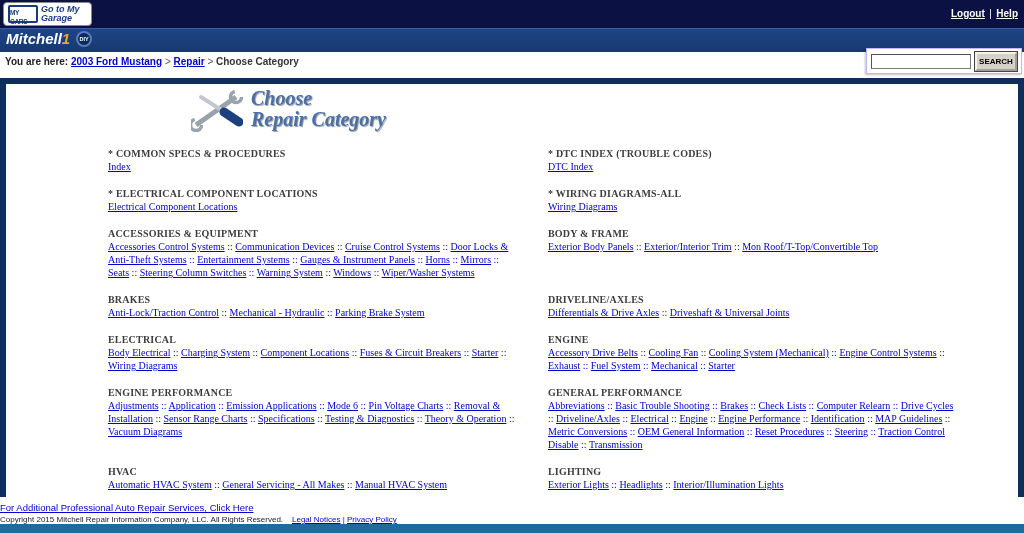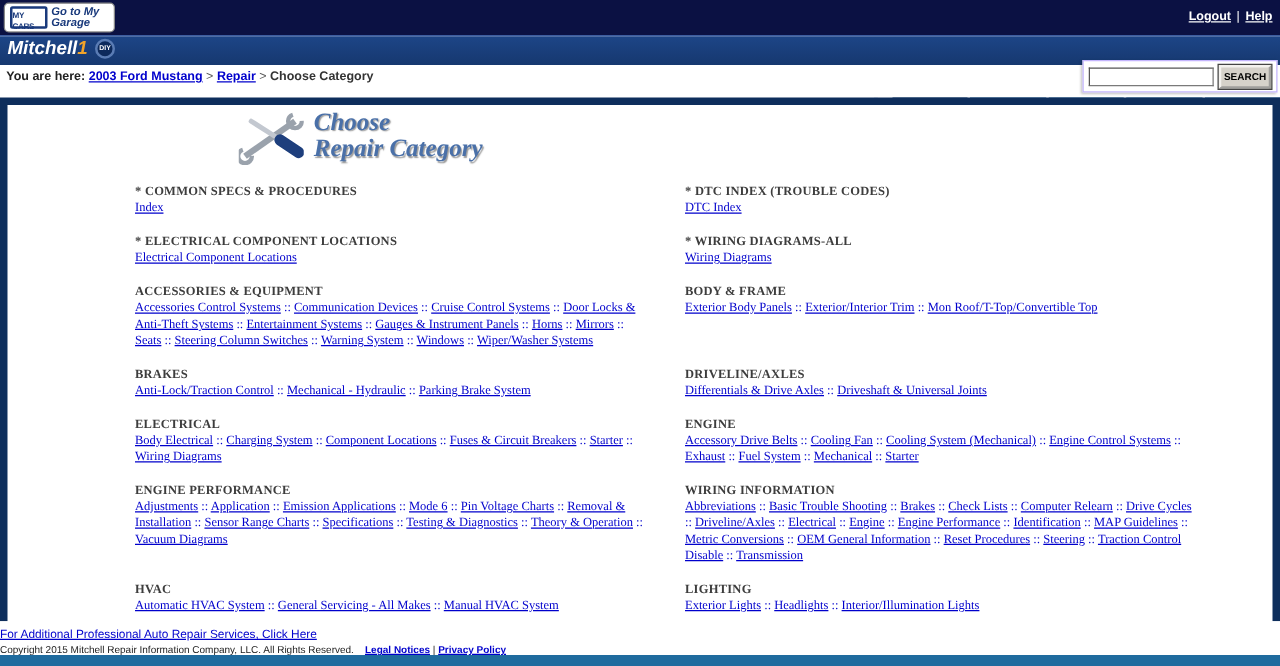--- a/index.html
+++ b/index.html
@@ -85,21 +85,21 @@
   .cat-links { font-size:10px; line-height:13px; }
   .cat-link { color:var(--link); text-decoration:underline; }
   .sep { color:var(--link); text-decoration:none; }
 
   
   .footer { position:absolute; left:0; top:497px; width:1024px; height:27px;
     background:#fff; }
   .footer-services { font-size:9.5px; color:var(--link); text-decoration:underline;
     display:inline-block; margin-top:1px; }
   .footer-copy { font-size:8px; color:#222; line-height:9px; }
-  .footer-legal { color:var(--link); font-weight:bold; text-decoration:underline; font-size:8px;margin-top:32px; }
+  .footer-legal { color:var(--link); font-weight:normal; text-decoration:underline; font-size:8px;margin-top:32px; }
   .footer-div { color:#222; font-size:8px; }
   .footer-top { font-size:9.5px; font-weight:bold; color:var(--link);
     text-decoration:underline; display:inline-block; }
   .bottombar { position:absolute; left:0; top:524px; width:1024px; height:9px;
     background:var(--bottom-bar); }
 </style>
 </head>
 <body>
 
 <div class="topbar">
@@ -209,21 +209,21 @@
         </div>
         <div>
           <div class="cat-heading">ENGINE</div>
           <div class="cat-links"><a class="cat-link">Accessory Drive Belts</a><span class="sep"> :: </span><a class="cat-link">Cooling Fan</a><span class="sep"> :: </span><a class="cat-link">Cooling System (Mechanical)</a><span class="sep"> :: </span><a class="cat-link">Engine Control Systems</a><span class="sep"> :: </span><a class="cat-link">Exhaust</a><span class="sep"> :: </span><a class="cat-link">Fuel System</a><span class="sep"> :: </span><a class="cat-link">Mechanical</a><span class="sep"> :: </span><a class="cat-link">Starter</a></div>
         </div>
         <div>
           <div class="cat-heading">ENGINE PERFORMANCE</div>
           <div class="cat-links"><a class="cat-link">Adjustments</a><span class="sep"> :: </span><a class="cat-link">Application</a><span class="sep"> :: </span><a class="cat-link">Emission Applications</a><span class="sep"> :: </span><a class="cat-link">Mode 6</a><span class="sep"> :: </span><a class="cat-link">Pin Voltage Charts</a><span class="sep"> :: </span><a class="cat-link">Removal &amp; Installation</a><span class="sep"> :: </span><a class="cat-link">Sensor Range Charts</a><span class="sep"> :: </span><a class="cat-link">Specifications</a><span class="sep"> :: </span><a class="cat-link">Testing &amp; Diagnostics</a><span class="sep"> :: </span><a class="cat-link">Theory &amp; Operation</a><span class="sep"> :: </span><a class="cat-link">Vacuum Diagrams</a></div>
         </div>
         <div>
-          <div class="cat-heading">WIRING INFORMATION</div>
+          <div class="cat-heading">GENERAL PERFORMANCE</div>
           <div class="cat-links"><a class="cat-link">Abbreviations</a><span class="sep"> :: </span><a class="cat-link">Basic Trouble Shooting</a><span class="sep"> :: </span><a class="cat-link">Brakes</a><span class="sep"> :: </span><a class="cat-link">Check Lists</a><span class="sep"> :: </span><a class="cat-link">Computer Relearn</a><span class="sep"> :: </span><a class="cat-link">Drive Cycles</a><span class="sep"> :: </span><a class="cat-link">Driveline/Axles</a><span class="sep"> :: </span><a class="cat-link">Electrical</a><span class="sep"> :: </span><a class="cat-link">Engine</a><span class="sep"> :: </span><a class="cat-link">Engine Performance</a><span class="sep"> :: </span><a class="cat-link">Identification</a><span class="sep"> :: </span><a class="cat-link">MAP Guidelines</a><span class="sep"> :: </span><a class="cat-link">Metric Conversions</a><span class="sep"> :: </span><a class="cat-link">OEM General Information</a><span class="sep"> :: </span><a class="cat-link">Reset Procedures</a><span class="sep"> :: </span><a class="cat-link">Steering</a><span class="sep"> :: </span><a class="cat-link">Traction Control Disable</a><span class="sep"> :: </span><a class="cat-link">Transmission</a></div>
         </div>
         <div>
           <div class="cat-heading">HVAC</div>
           <div class="cat-links"><a class="cat-link">Automatic HVAC System</a><span class="sep"> :: </span><a class="cat-link">General Servicing - All Makes</a><span class="sep"> :: </span><a class="cat-link">Manual HVAC System</a></div>
         </div>
         <div>
           <div class="cat-heading">LIGHTING</div>
           <div class="cat-links"><a class="cat-link">Exterior Lights</a><span class="sep"> :: </span><a class="cat-link">Headlights</a><span class="sep"> :: </span><a class="cat-link">Interior/Illumination Lights</a></div>
         </div>

